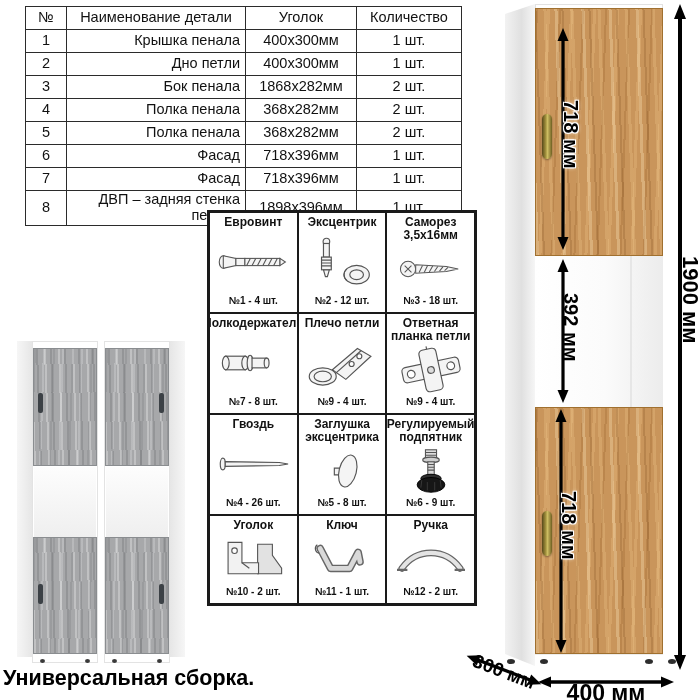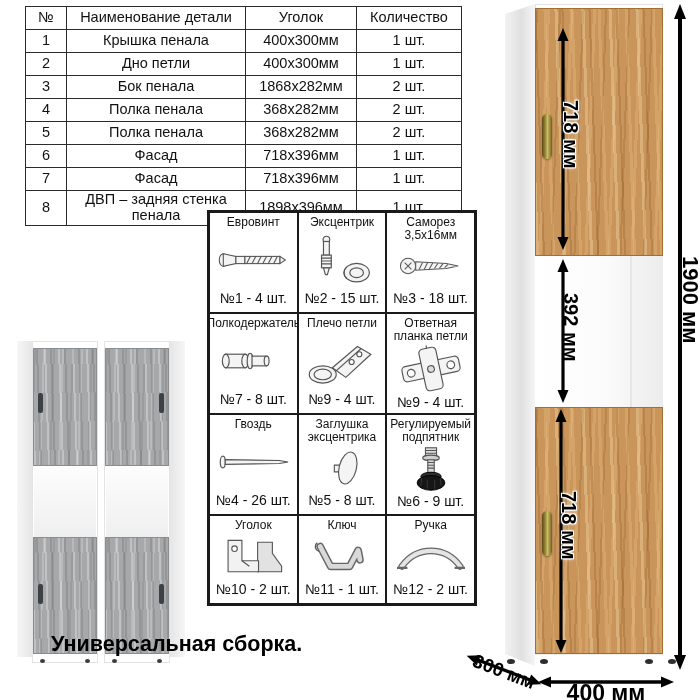--- a/index.html
+++ b/index.html
@@ -6,32 +6,32 @@
   .sheet{position:relative;width:700px;height:700px;background:#fff;overflow:hidden;
          font-family:"Liberation Sans",sans-serif;color:#111;}
 
   
   .parts-table{position:absolute;left:25px;top:6px;border-collapse:collapse;
                font-size:14.5px;table-layout:fixed;}
   .parts-table th,.parts-table td{border:1.6px solid #2b2b2b;padding:1px 5px;height:20px;
                font-weight:normal;white-space:normal;line-height:1.1;}
   .parts-table th{text-align:center;}
   .col-num{width:30px;text-align:center;}
-  .col-name{width:168px;text-align:center;}
+  .col-name{width:168px;text-align:right;}
   .col-size{width:100px;text-align:center;}
   .col-qty{width:94px;text-align:center;}
 
   
   .hw{position:absolute;left:207px;top:210px;width:270px;box-sizing:border-box;
       border:2px solid #1a1a1a;display:grid;grid-template-columns:repeat(3,1fr);
       grid-template-rows:101px 101px 101px 89px;background:#fff;}
   .hw-cell{border:1px solid #1a1a1a;display:flex;flex-direction:column;align-items:center;
       justify-content:space-between;padding:3px 2px 6px;box-sizing:border-box;overflow:hidden;}
-  .hw-name{font-weight:normal;font-size:12px;line-height:1.12;text-align:center;}
-  .hw-count{font-weight:normal;font-size:14px;}
+  .hw-name{font-weight:bold;font-size:12px;line-height:1.12;text-align:center;}
+  .hw-count{font-weight:bold;font-size:10px;}
   .hw-fig{flex:1;display:flex;align-items:center;justify-content:center;width:100%;}
 
   
   .woodv{background-color:#c9955b;border:1px solid #a0702f;box-sizing:border-box;
     background-image:
       repeating-linear-gradient(88deg, rgba(255,236,195,.30) 0 3px, rgba(0,0,0,0) 3px 7px,
         rgba(118,70,24,.22) 7px 9px, rgba(0,0,0,0) 9px 16px,
         rgba(255,220,160,.20) 16px 19px, rgba(0,0,0,0) 19px 27px),
       repeating-linear-gradient(92deg, rgba(150,95,40,.28) 0 2px, rgba(0,0,0,0) 2px 11px,
         rgba(236,192,132,.32) 11px 14px, rgba(0,0,0,0) 14px 23px);}
@@ -71,21 +71,21 @@
       background:linear-gradient(180deg,#fdfdfd,#efefef);}
   .mini-handle{position:absolute;width:5px;height:20px;background:#3c4146;border-radius:2px;}
   .mini-foot{position:absolute;width:5px;height:4px;border-radius:50%;background:#3a3a3a;bottom:0;}
 
   
   .arr{position:absolute;}
   .dim{position:absolute;font-weight:bold;color:#000;line-height:1;}
   .dim.vert{writing-mode:vertical-rl;}
   .halo{text-shadow:-1px -1px 0 #fff,1px -1px 0 #fff,-1px 1px 0 #fff,1px 1px 0 #fff,0 0 4px #fff;}
 
-  .caption{position:absolute;left:3px;top:632px;font-size:21.5px;font-weight:bold;color:#000;margin-left:48px;}
+  .caption{position:absolute;left:3px;top:666px;font-size:21.5px;font-weight:bold;color:#000;}
 
   svg .ln{stroke:#555;fill:none;stroke-width:1.2;}
   svg .sh{stroke:#555;fill:#f4f4f4;stroke-width:1.2;}
 </style>
 </head>
 <body>
 
 <div class="sheet">
 
   <table class="parts-table">
@@ -171,21 +171,21 @@
           <rect class="sh" x="21" y="8" width="6" height="14"></rect>
           <rect class="sh" x="19" y="22" width="10" height="13"></rect>
           <path class="ln" d="M19 25 h10 M19 28 h10 M19 31 h10"></path>
           <path class="sh" d="M21 35 l2 7 h2 l2 -7 z"></path>
           <ellipse class="sh" cx="55" cy="40" rx="13" ry="9.5"></ellipse>
           <ellipse class="ln" cx="55" cy="40" rx="7" ry="5"></ellipse>
           <path class="ln" d="M45 34 a13 9.5 0 0 0 0 12"></path>
         </svg>
       </div>
       <div class="hw-name" style="order:-1">Эксцентрик</div>
-      <div class="hw-count">№2 - 15 шт.</div>
+      <div class="hw-count">№2 - 12 шт.</div>
     </div>
 
     <div class="hw-cell">
       <div class="hw-name">Саморез 3,5х16мм</div>
       <div class="hw-fig">
         <svg width="78" height="34" viewBox="0 0 80 40">
           <circle class="sh" cx="13" cy="20" r="9"></circle>
           <path class="ln" d="M9 16 l8 8 M17 16 l-8 8"></path>
           <path class="sh" d="M22 15 L58 17 L72 20 L58 23 L22 25 Z"></path>
           <path class="ln" d="M26 24 l4 -8 M32 24 l4 -8 M38 23.5 l4 -7 M44 23 l4 -6 M50 22.5 l4 -5 M56 22 l4 -4"></path>

